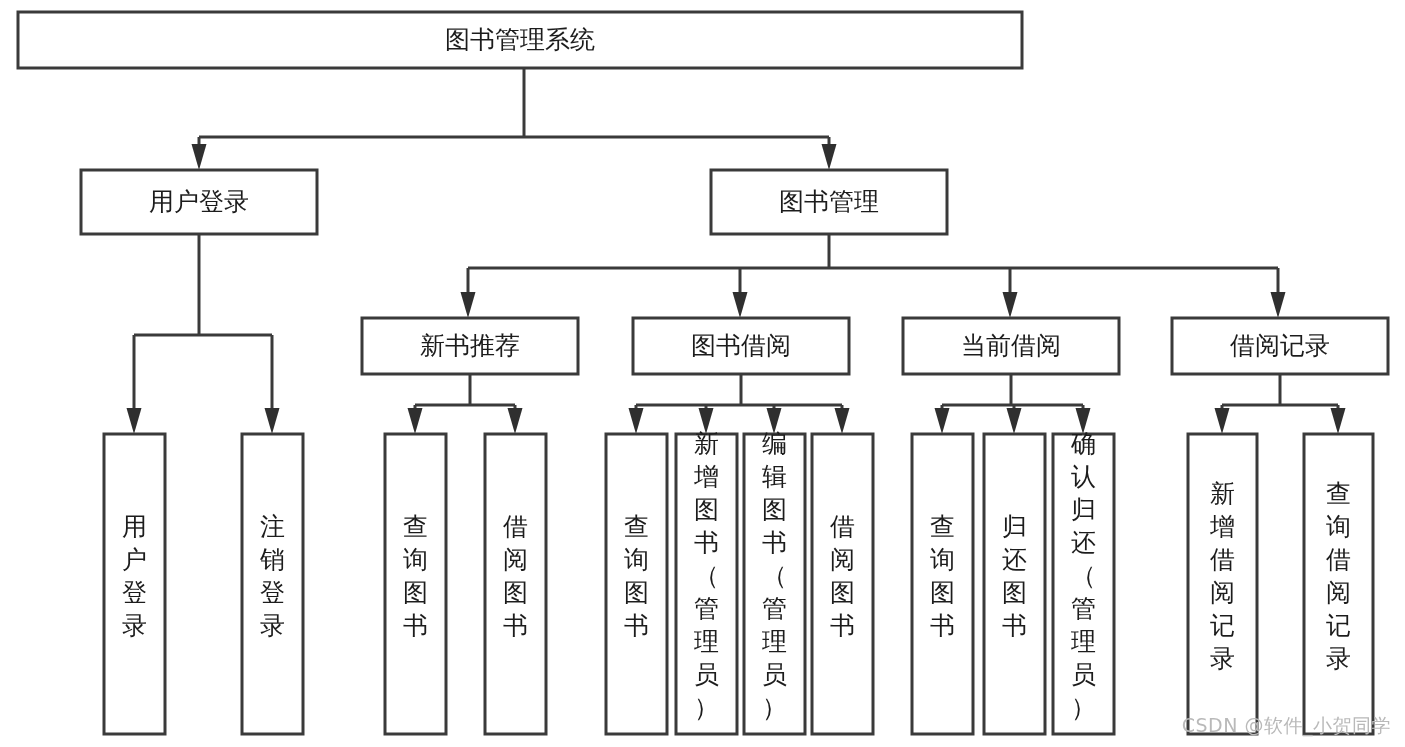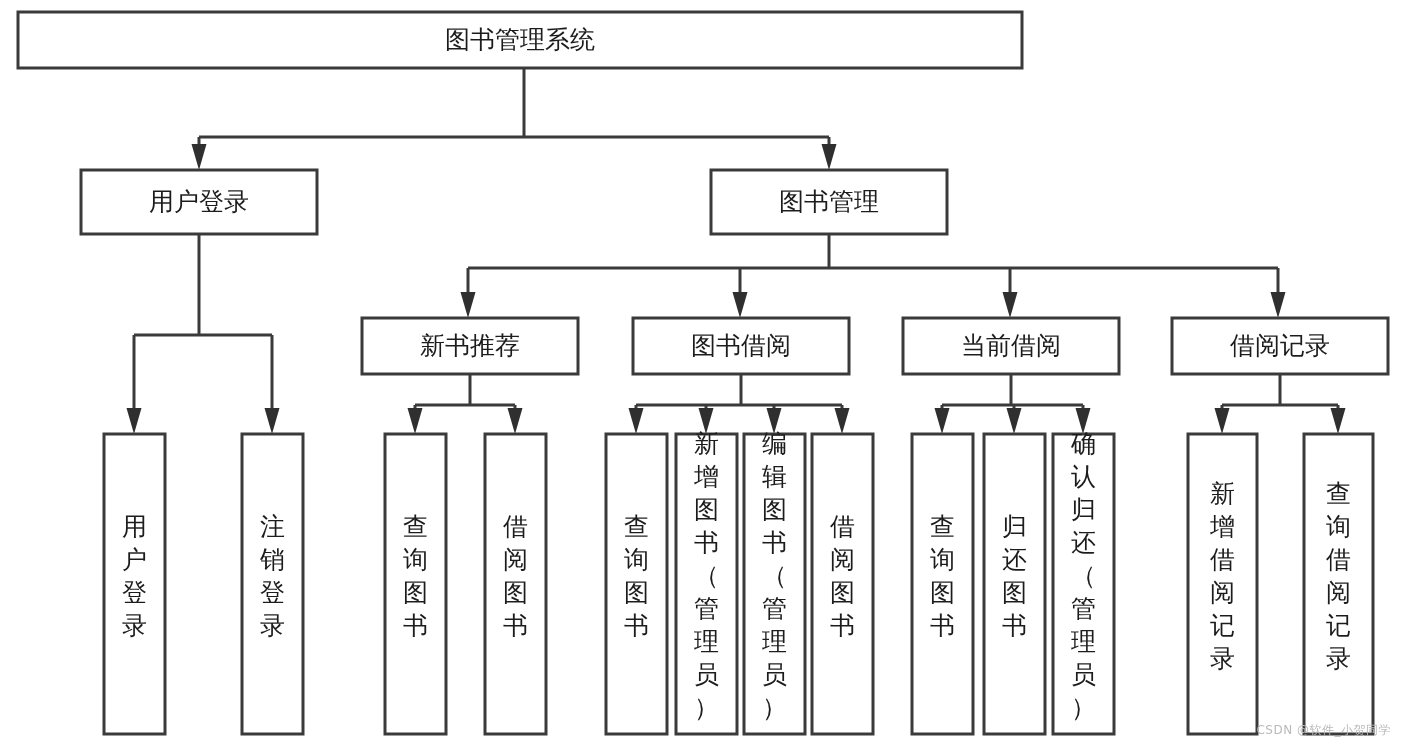--- a/index.html
+++ b/index.html
@@ -59,21 +59,21 @@
     font-family: "DejaVu Sans", "Liberation Sans", sans-serif;
     font-size: 25px;
     fill: #1c1c1c;
     text-anchor: middle;
   }
   .watermark {
     position: absolute;
     right: 14px;
     bottom: 8px;
     font-family: "DejaVu Sans", "Liberation Sans", sans-serif;
-    font-size: 12px;
+    font-size: 19px;
     color: #b9b9b9;
     letter-spacing: 0.5px;
     white-space: nowrap;
     user-select: none;
   }
 </style>
 </head>
 <body>
 
 <div id="diagram-root">

